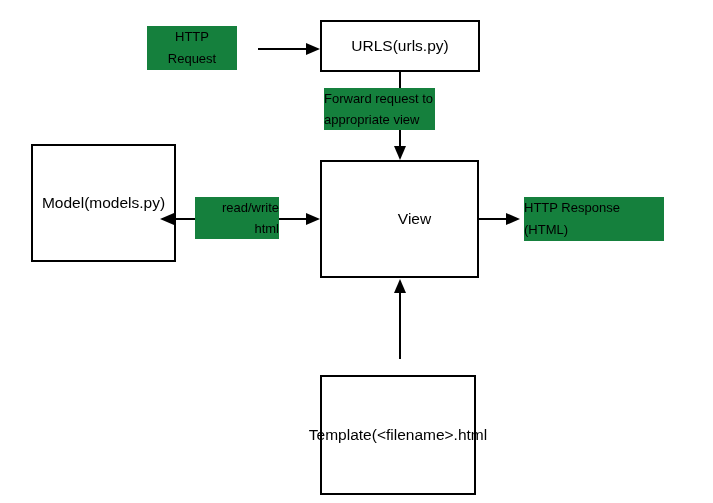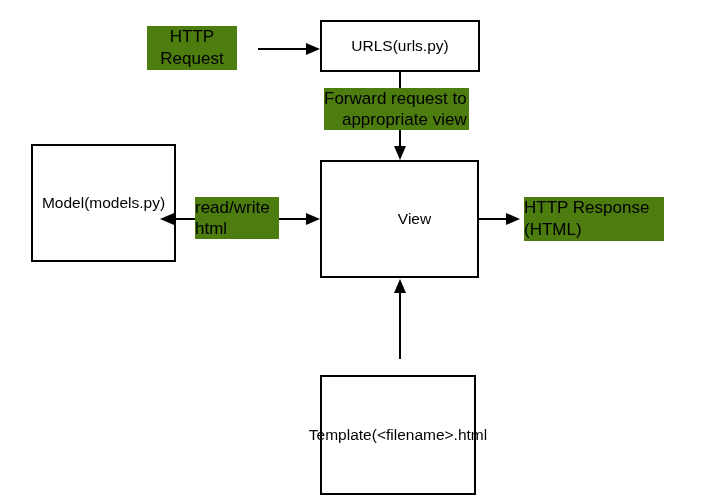--- a/index.html
+++ b/index.html
@@ -35,29 +35,29 @@
     font-size: 15.5px;
     line-height: 22px;
     z-index: 1;
   }
   .box-urls     { left: 320px; top: 20px;  width: 160px; height: 52px; }
   .box-model    { left: 31px;  top: 144px; width: 145px; height: 118px; }
   .box-view     { left: 320px; top: 160px; width: 159px; height: 118px; padding-left: 30px; }
   .box-template { left: 320px; top: 375px; width: 156px; height: 120px; }
   .label {
     position: absolute;
-    font-size: 17px;
+    font-size: 13px;
     line-height: 22px;
-    background: #4d7c0f;
+    background: #15803d;
     z-index: 3;
     white-space: nowrap;
   }
   .label-http-request { left: 147px; top: 26px;  width: 90px;  text-align: center; }
-  .label-forward      { left: 324px; top: 88px;  line-height: 21px; text-align: right; padding-right: 2px; }
-  .label-read-write   { left: 195px; top: 197px; width: 84px;  line-height: 21px; text-align: left; }
+  .label-forward      { left: 324px; top: 88px;  line-height: 21px; text-align: left; padding-right: 2px; }
+  .label-read-write   { left: 195px; top: 197px; width: 84px;  line-height: 21px; text-align: right; }
   .label-http-response{ left: 524px; top: 197px; width: 140px; text-align: left; }
 </style>
 </head>
 <body>
 
 <div class="canvas">
 
   <div class="box box-urls">
     <div>URLS</div>
     <div>(urls.py)</div>

